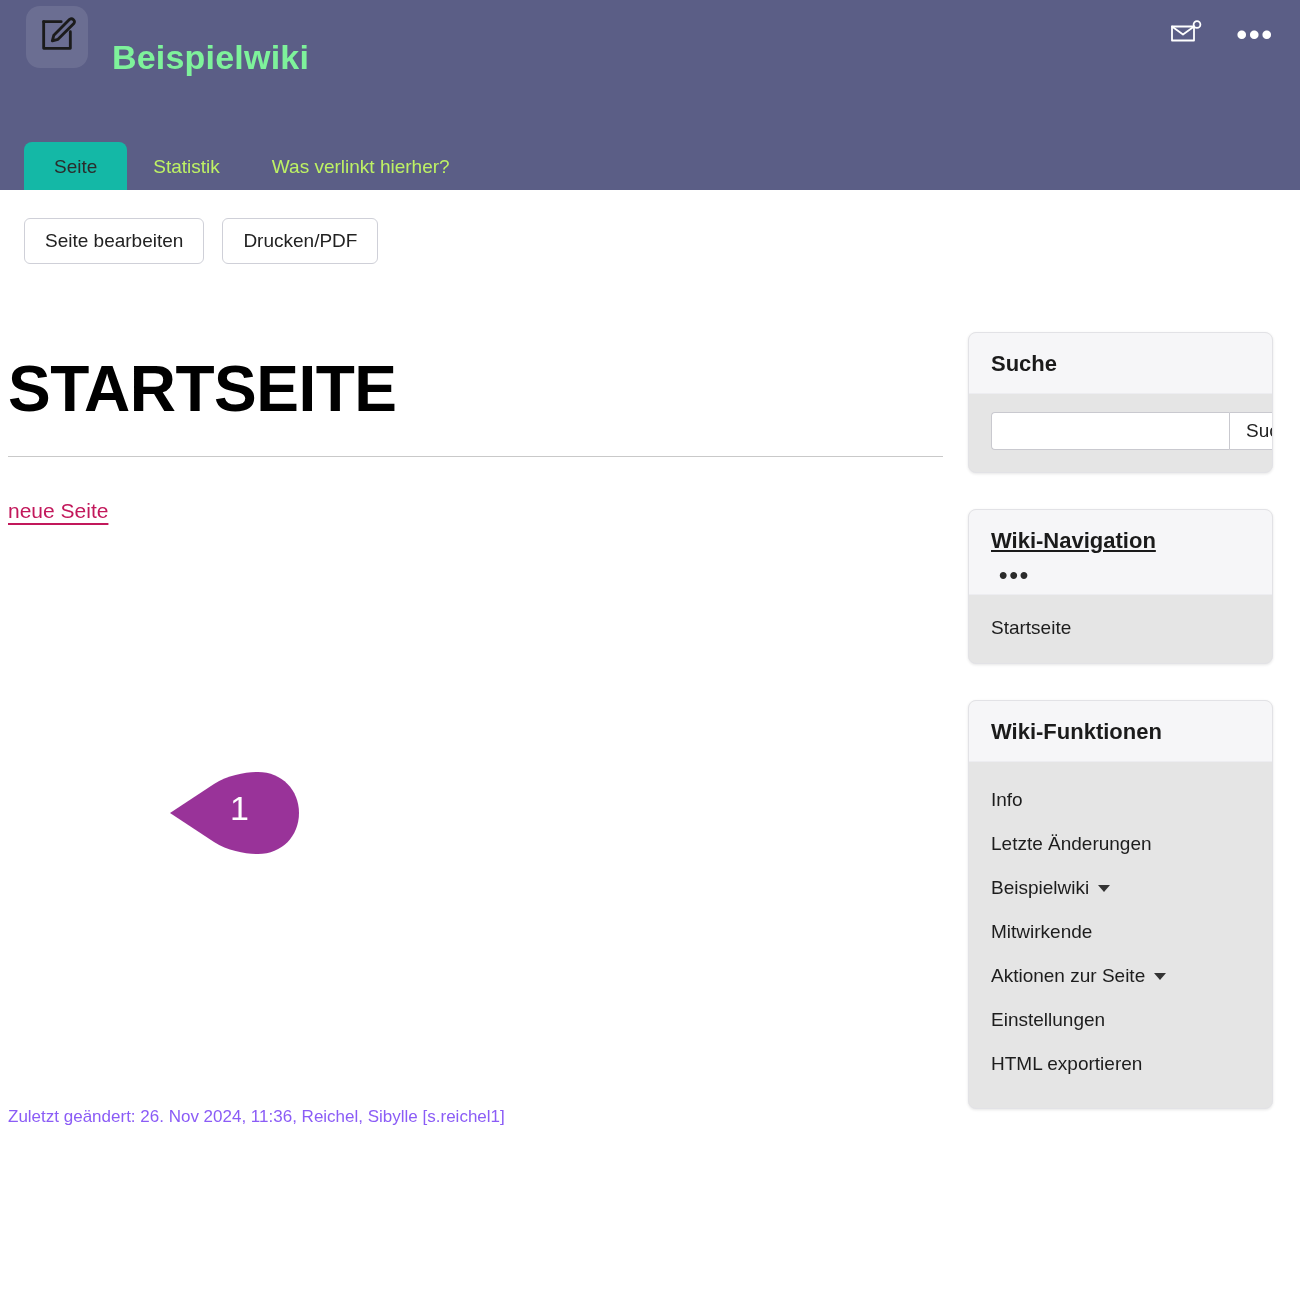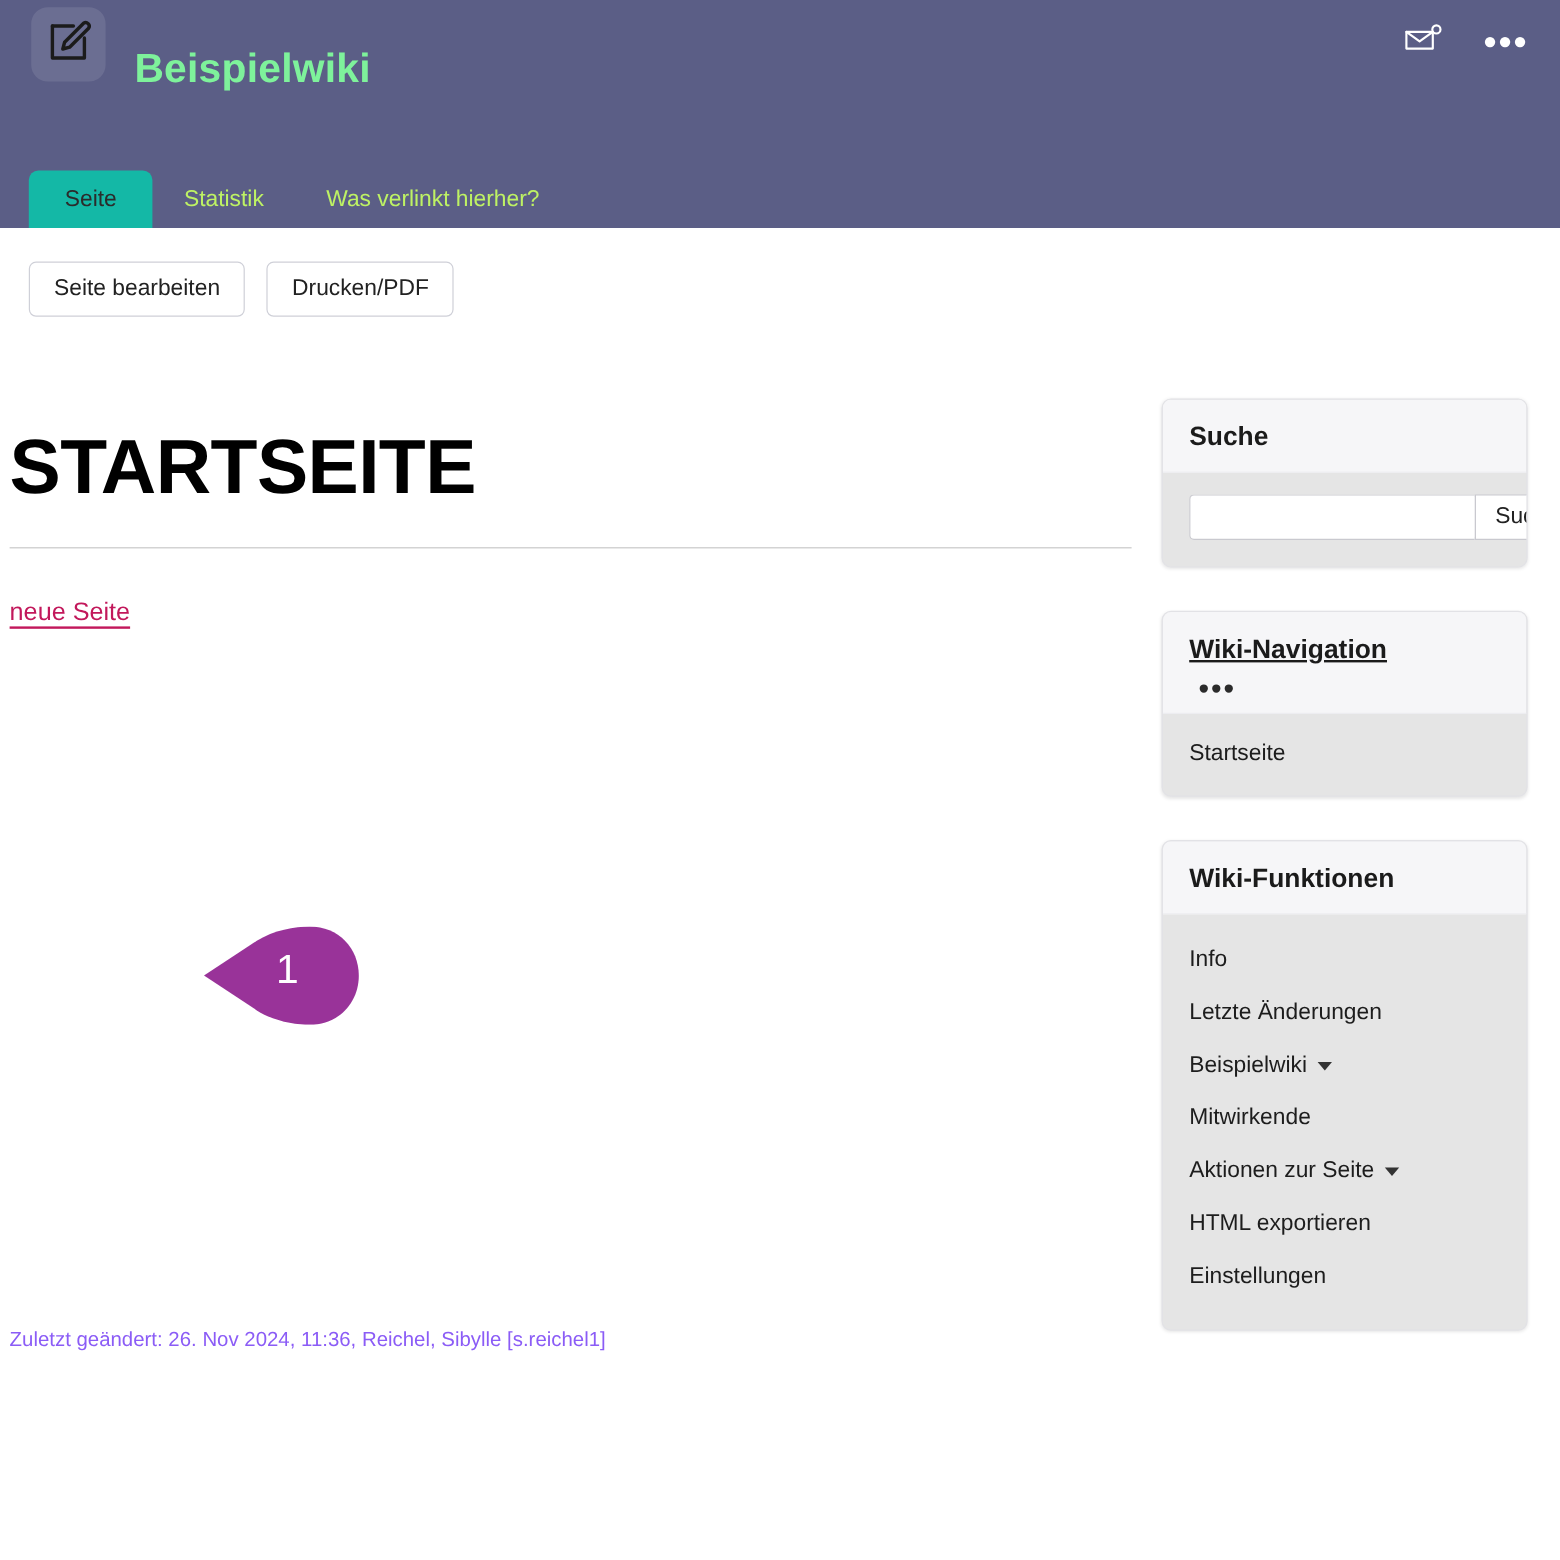--- a/index.html
+++ b/index.html
@@ -352,22 +352,22 @@
           <span class="caret"></span>
         </div>
         <div class="func-item">
           <span>Mitwirkende</span>
         </div>
         <div class="func-item">
           <span>Aktionen zur Seite</span>
           <span class="caret"></span>
         </div>
         <div class="func-item">
+          <span>Einstellungen</span>
+        </div>
+        <div class="func-item">
           <span>HTML exportieren</span>
-        </div>
-        <div class="func-item">
-          <span>Einstellungen</span>
         </div>
       </div>
     </div>
 
   </div>
 </div>
 
 </body></html>

